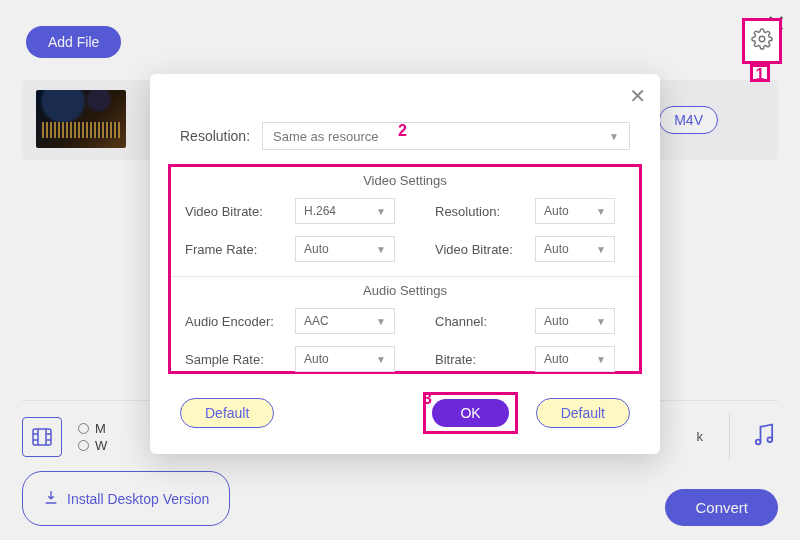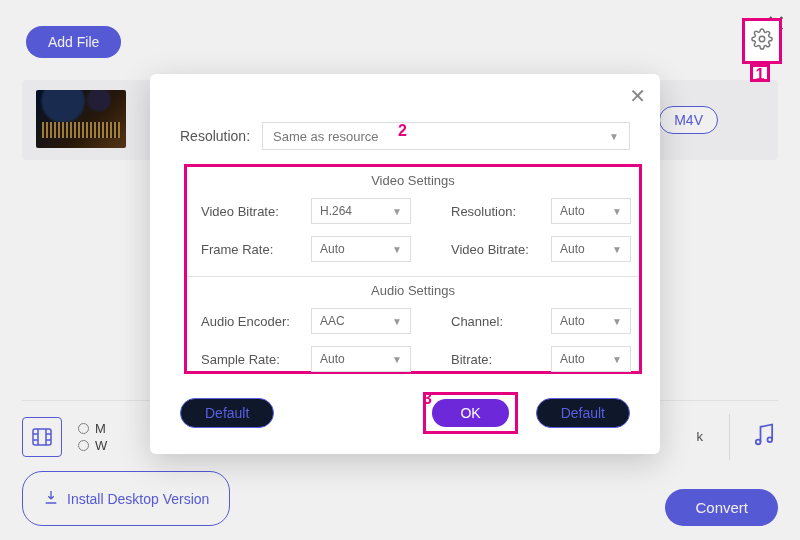--- a/index.html
+++ b/index.html
@@ -23,28 +23,28 @@
   .badge1 { top: 64px; right: 30px; background:#fff; width:20px; height:18px; text-align:center; border:3px solid #e4007f; line-height:15px; padding-top:0; }
   .badge1::before{content:"";}
 
   .modal { position: absolute; left: 150px; top: 74px; width: 510px; height: 380px; background: #fff; border-radius: 6px; box-shadow: 0 8px 32px rgba(0,0,0,0.18); z-index: 10; }
   .modal-close { position:absolute; top:10px; right:14px; color:#888; font-size:20px; cursor:pointer; }
   .res-row { position:absolute; top:48px; left:30px; right:30px; display:flex; align-items:center; gap:12px; }
   .res-row label { font-size:14px; color:#555; }
   .res-sel { flex:1; border:1px solid #ddd; height:28px; font-size:13px; color:#777; padding:0 10px; display:flex; align-items:center; justify-content:space-between; cursor:pointer; }
   .caret { color:#999; font-size:10px; }
 
-  .settings-box { position:absolute; top:90px; left:18px; right:18px; bottom:80px; border:3px solid #e4007f; padding: 0 14px 10px; margin-left: 16px; }
+  .settings-box { position:absolute; top:90px; left:18px; right:18px; bottom:80px; border:3px solid #e4007f; padding: 0 14px 10px; }
   .sec-title { text-align:center; font-size:13px; color:#666; margin: 6px 0 10px; }
   .grid { display:grid; grid-template-columns: 110px 100px 40px 100px 80px; row-gap:12px; align-items:center; font-size:13px; color:#555;}
   .sel { border:1px solid #ddd; height:26px; display:flex; align-items:center; justify-content:space-between; padding:0 8px; font-size:12px; color:#666; cursor:pointer; min-width:76px;}
   .divider { border-top:1px solid #e4e4e4; margin: 14px -14px 0; }
 
   .modal-buttons { position:absolute; bottom:20px; left:30px; right:30px; display:flex; align-items:center; }
-  .btn-outline { border:1px solid #5b5fe1; color:#5b5fe1; background:#0f172a; border-radius:16px; padding:6px 24px; font-size:14px; cursor:pointer; }
+  .btn-outline { border:1px solid #5b5fe1; color:#5b5fe1; background:#fef9c3; border-radius:16px; padding:6px 24px; font-size:14px; cursor:pointer; }
   .btn-primary { background:#6d28d9; color:#fff; border:none; border-radius:16px; padding:6px 28px; font-size:14px; cursor:pointer; }
   .ok-wrap { border:3px solid #e4007f; padding:4px 6px; margin-right:18px;}
 
   .bottom-panel { position:absolute; left:22px; right:22px; top:400px; height:60px; border-top:1px solid #eee; padding-top:12px; display:flex; align-items:center; }
   .format-icon { width:40px; height:40px; border:1px solid #5b5fe1; border-radius:4px; display:flex; align-items:center; justify-content:center; color:#5b5fe1; margin-right:16px;}
   .radios { font-size:13px; color:#444; }
   .radios div { display:flex; align-items:center; gap:6px; margin:2px 0;}
   .vert-div { width:1px; height:46px; background:#e6e6e6; margin:0 20px;}
   .music-icon { color:#5b5fe1; }
 

